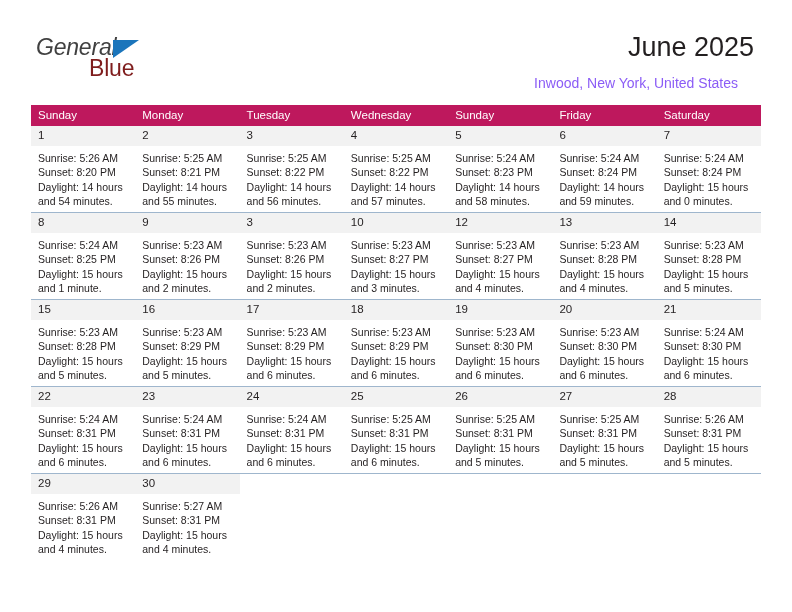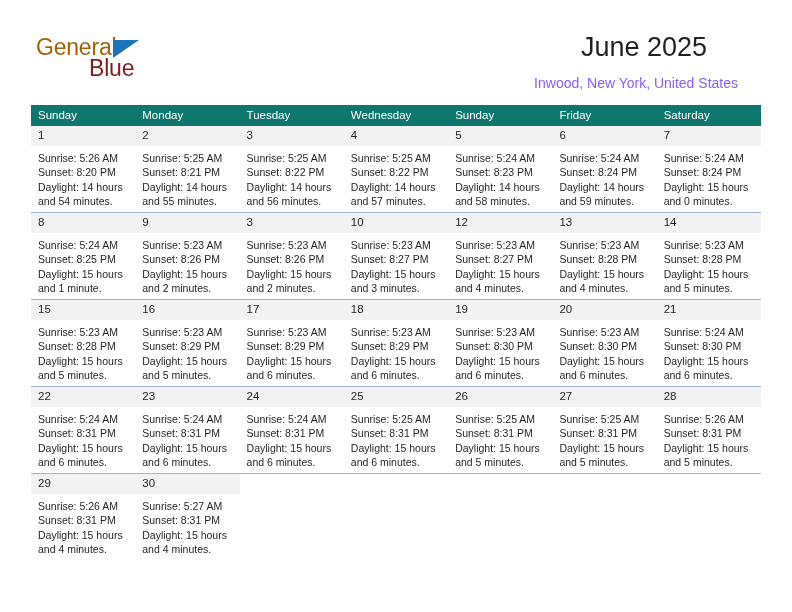--- a/index.html
+++ b/index.html
@@ -36,22 +36,23 @@
     top: 35px;
     width: 220px;
     height: 50px;
   }
   .brand-general {
     position: absolute;
     left: 0;
     top: 0;
     font-size: 23px;
     line-height: 25px;
-    color: #a16207;
+    color: #404040;
     letter-spacing: -0.2px;
+    font-style: italic;
   }
   .brand-blue {
     position: absolute;
     left: 53px;
     top: 21px;
     font-size: 23px;
     line-height: 25px;
     color: #7f1d1d;
     letter-spacing: -0.2px;
   }
@@ -62,21 +63,21 @@
     width: 0;
     height: 0;
     border-left: 26px solid #1b75bb;
     border-bottom: 18px solid transparent;
   }
 
   .title-block {
     position: absolute;
     right: 38px;
     top: 30px;
-    text-align: center;
+    text-align: right;
   }
   .month-title {
     font-size: 27px;
     line-height: 34px;
     color: #231f20;
     font-weight: normal;
     margin: 0;
     white-space: nowrap;
   }
   .location {
@@ -90,21 +91,21 @@
   
   .calendar {
     position: absolute;
     left: 31px;
     top: 105px;
     width: 730px;
     border-collapse: collapse;
     table-layout: fixed;
   }
   .calendar th {
-    background: #0f766e;
+    background: #be185d;
     color: #ffffff;
     font-size: 11.5px;
     font-weight: normal;
     text-align: left;
     padding: 4px 0 5px 7px;
     height: 10px;
     vertical-align: middle;
     border: none;
   }
   .calendar td {

